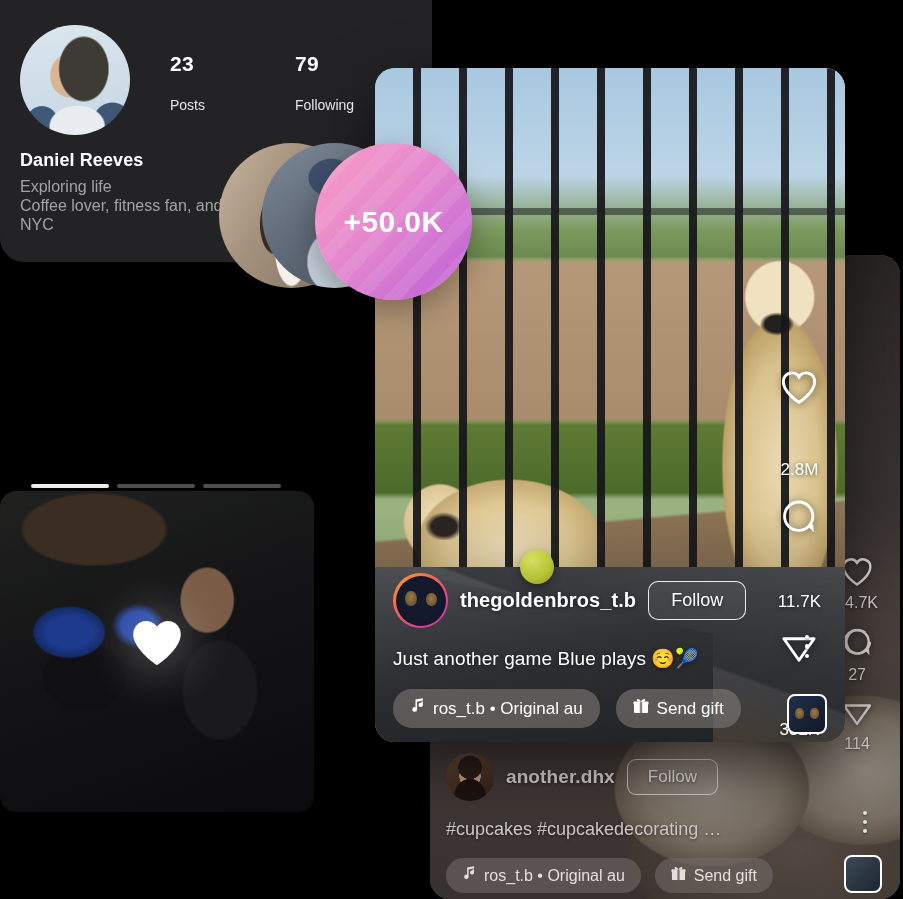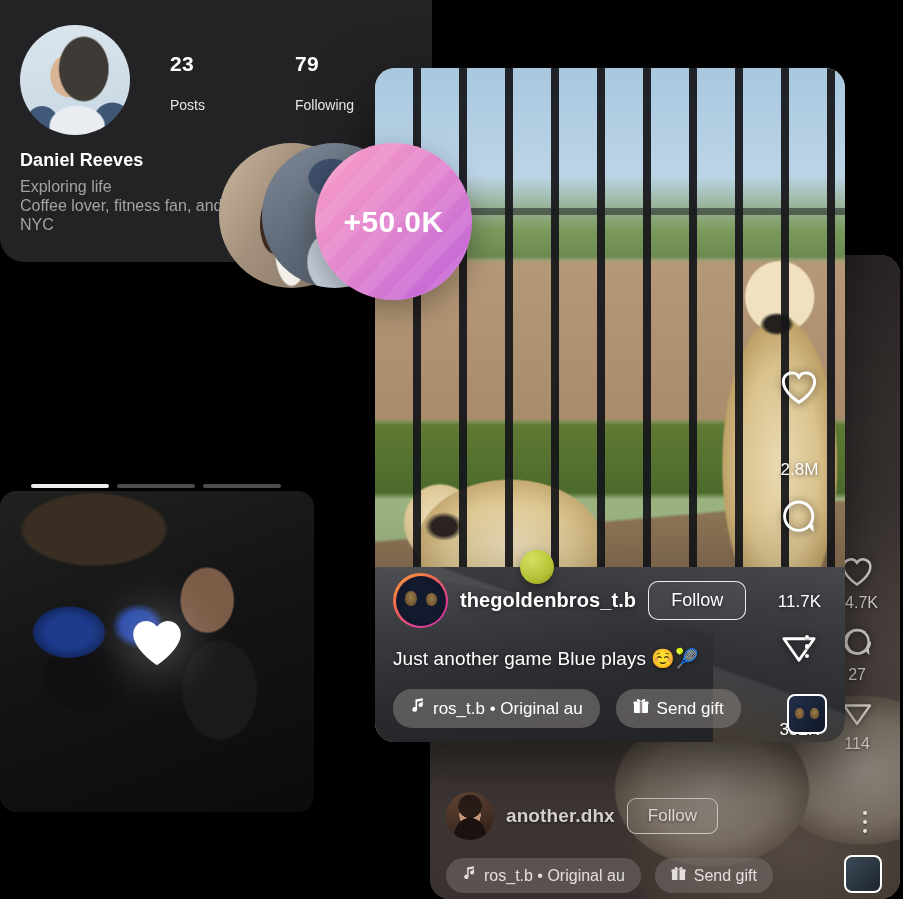--- a/index.html
+++ b/index.html
@@ -247,20 +247,21 @@
           <i></i>
         </span>
     </div>
 
     <div id="bg-meta">
       <div class="userrow">
         <div class="av" id="bg-av"></div>
         <div id="bg-name">another.dhx</div>
         <div class="followbtn">Follow</div>
       </div>
+      <div id="bg-caption">#cupcakes #cupcakedecorating …</div>
       <div id="bg-pillrow">
         <div class="pill">
           <span>
             <svg width="14" height="15" viewBox="0 0 14 15" fill="#e4dfdd">
                 <path d="M5 1.5l7-1.2v2.1L6.6 3.5v7.3a2.2 2.2 0 1 1-1.5-2.1V1.5zM12 3.1v3.4a2 2 0 1 1-1.4-1.9V3.4z"></path>
               </svg>
           </span>
           <span>ros_t.b • Original au</span>
         </div>
         <div class="pill">

